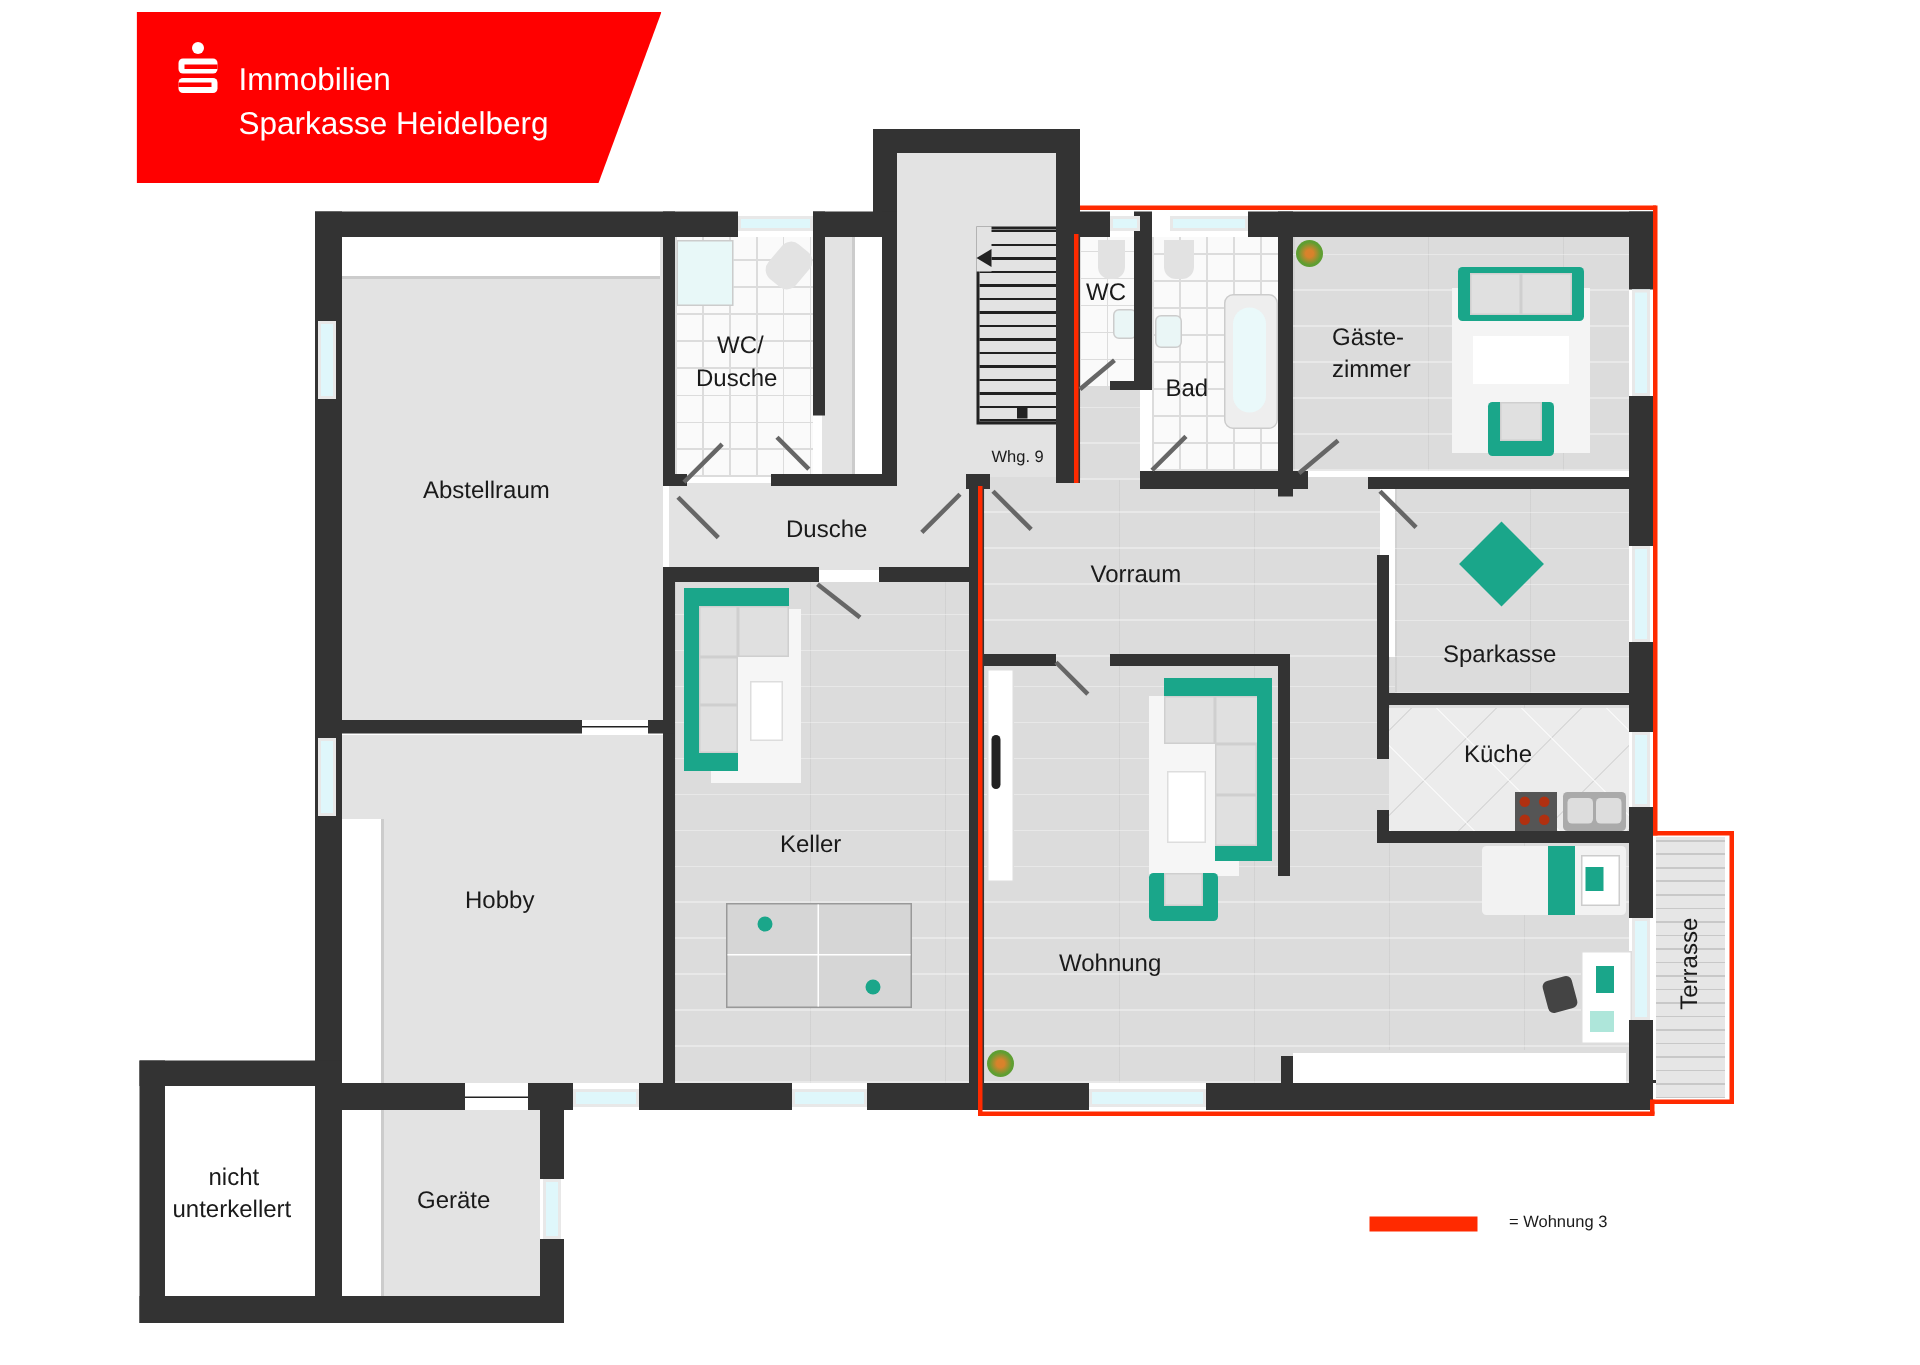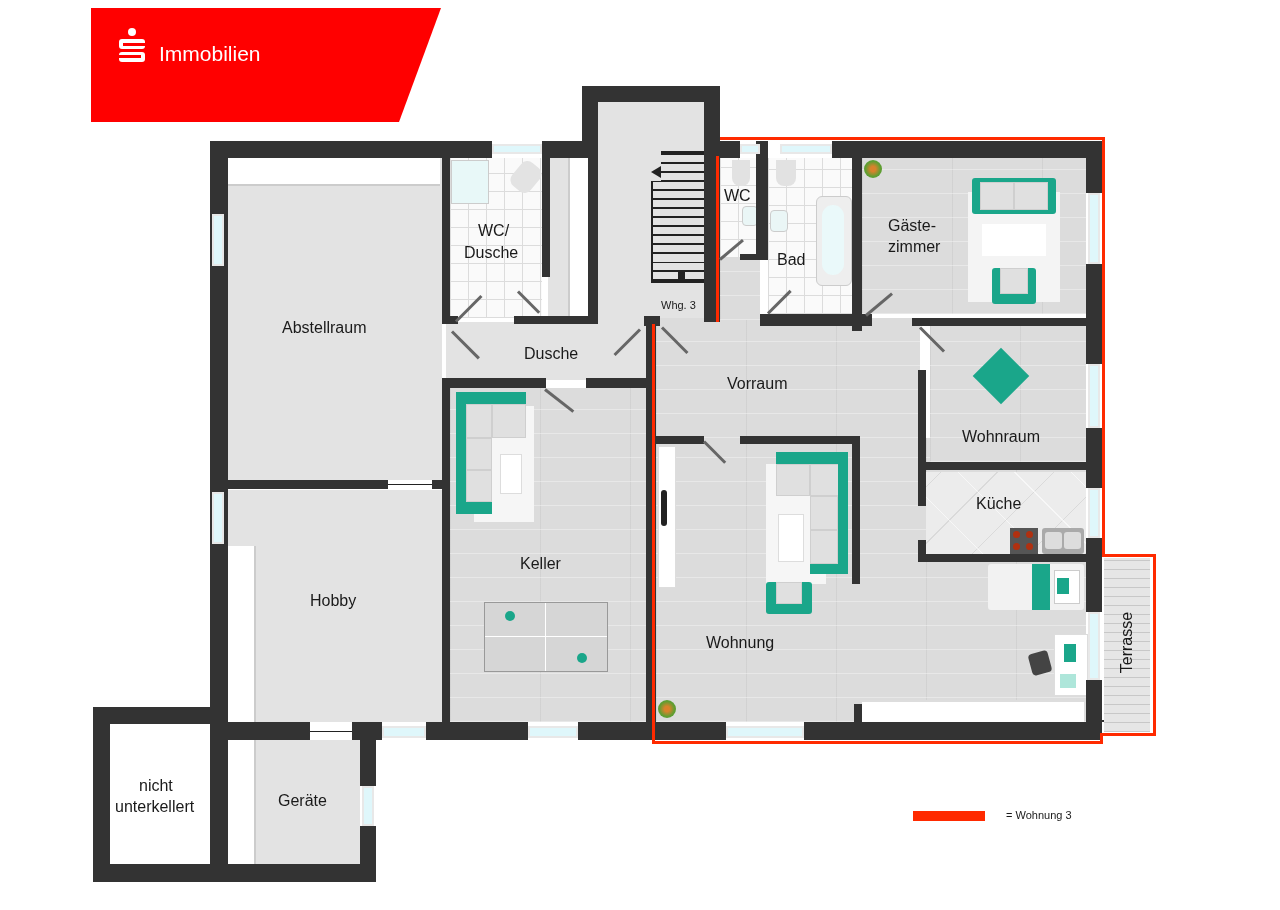--- a/index.html
+++ b/index.html
@@ -37,20 +37,21 @@
 
 <div class="logo">
   <div class="abs" style="left:28px;top:20px;width:26px;height:36px;">
     <div class="abs" style="left:9px;top:0;width:8px;height:8px;border-radius:50%;background:#fff;"></div>
     <div class="abs" style="left:0;top:11px;width:26px;height:10px;background:#fff;border-radius:3px;"></div>
     <div class="abs" style="left:0;top:24px;width:26px;height:10px;background:#fff;border-radius:3px;"></div>
     <div class="abs" style="left:4px;top:15px;width:22px;height:3px;background:#ff0000;"></div>
     <div class="abs" style="left:0;top:27px;width:22px;height:3px;background:#ff0000;"></div>
   </div>
   <div class="abs" style="left:68px;top:34px;color:#fff;font-size:21px;line-height:24px;">Immobilien</div>
+  <div class="abs" style="left:68px;top:63px;color:#fff;font-size:21px;line-height:24px;">Sparkasse Heidelberg</div>
 </div>
 
 <div>
 
   <div class="floor-gray" style="left:228px;top:158px;width:214px;height:322px;"></div>
   <div class="white" style="left:228px;top:158px;width:212px;height:26px;border-bottom:2px solid #ccc;"></div>
 
   <div class="floor-gray" style="left:228px;top:490px;width:214px;height:232px;"></div>
   <div class="white" style="left:228px;top:546px;width:26px;height:176px;border-right:2px solid #ccc;"></div>
 
@@ -277,22 +278,22 @@
 <div class="label" style="left:520px;top:553px;">Keller</div>
 <div class="label" style="left:310px;top:590px;">Hobby</div>
 <div class="label" style="left:278px;top:790px;">Geräte</div>
 <div class="label" style="left:139px;top:775px;">nicht</div>
 <div class="label" style="left:115px;top:796px;">unterkellert</div>
 <div class="label" style="left:724px;top:185px;">WC</div>
 <div class="label" style="left:777px;top:249px;">Bad</div>
 <div class="label" style="left:888px;top:215px;">Gäste-</div>
 <div class="label" style="left:888px;top:236px;">zimmer</div>
 <div class="label" style="left:727px;top:373px;">Vorraum</div>
-<div class="label" style="left:962px;top:426px;">Wohnraum</div>
+<div class="label" style="left:962px;top:426px;">Sparkasse</div>
 <div class="label" style="left:976px;top:493px;">Küche</div>
 <div class="label" style="left:706px;top:632px;">Wohnung</div>
 <div class="label" style="left:1096px;top:632px;transform:rotate(-90deg);">Terrasse</div>
-<div class="small-label" style="left:661px;top:299px;">Whg. 3</div>
+<div class="small-label" style="left:661px;top:299px;">Whg. 9</div>
 
 <div>
   <div class="abs" style="left:913px;top:811px;width:72px;height:10px;background:#ff2a00;"></div>
   <div class="small-label" style="left:1006px;top:809px;">= Wohnung 3</div>
 </div>
 
 </body></html>

